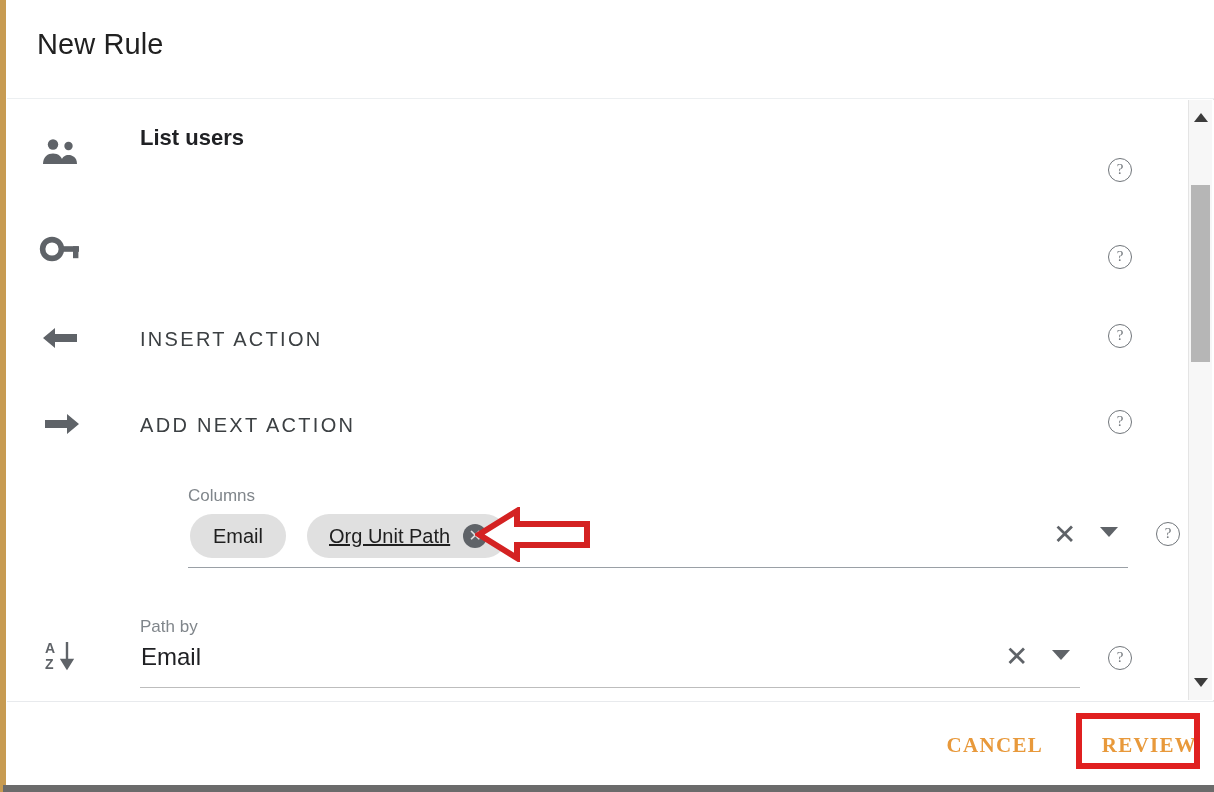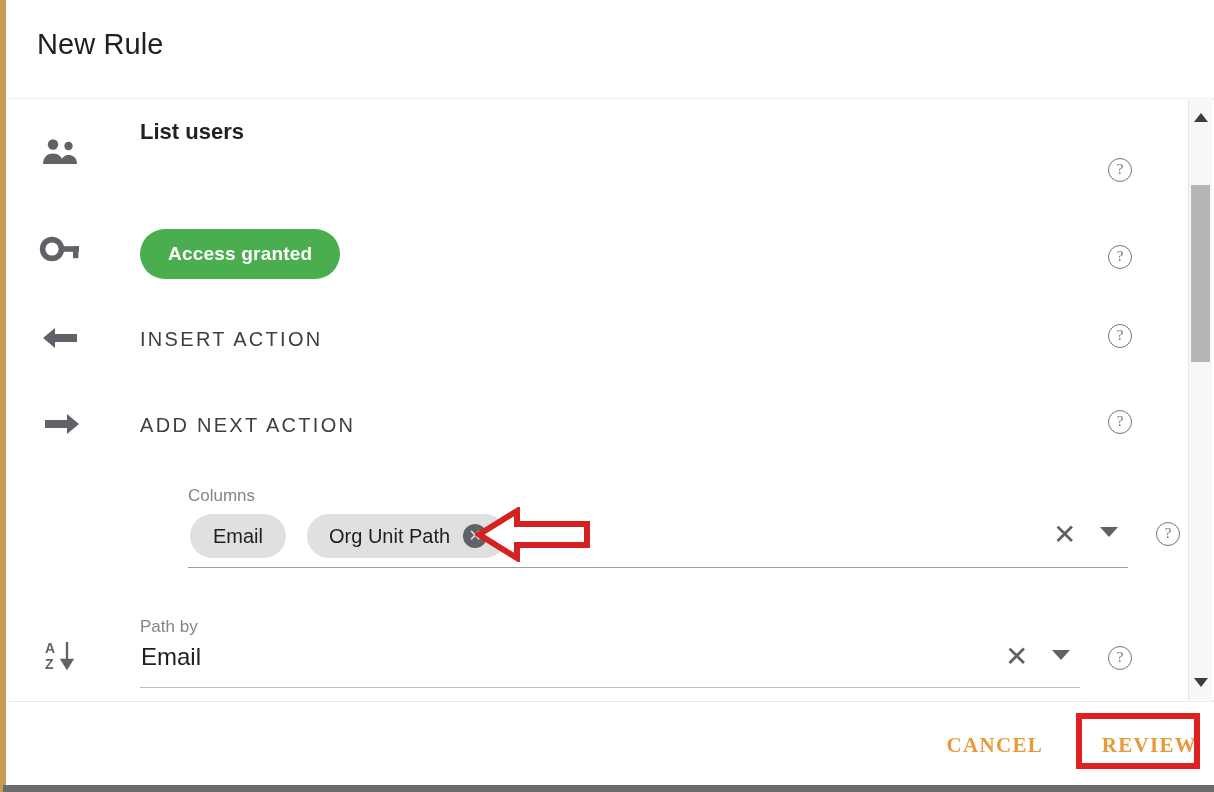--- a/index.html
+++ b/index.html
@@ -98,21 +98,21 @@
     text-align: center;
     font-family: "Liberation Serif", serif;
     box-sizing: border-box;
     cursor: pointer;
   }
 
   
   #row-list-users { top: 18px; height: 90px; }
   #list-users-title {
     position: absolute;
-    left: 133px; top: 1px;
+    left: 133px; top: 7px;
     font-size: 22px;
     font-weight: 700;
     color: #202124;
   }
   #list-users-subtitle {
     position: absolute;
     left: 133px; top: 53px;
     font-size: 19px;
     color: #7a7d80;
   }
@@ -177,21 +177,21 @@
     background: #e0e0e0;
     border-radius: 24px;
     color: #1f1f1f;
     font-size: 20px;
     height: 44px;
     line-height: 44px;
     cursor: pointer;
     white-space: nowrap;
   }
   #chip-email { left: 2px; padding: 0 23px; }
-  #chip-org-unit-path { left: 119px; padding: 0 20px 0 22px; }
+  #chip-org-unit-path { left: 119px; padding: 0 20px 0 22px; text-decoration: underline; }
   .chip-remove {
     display: inline-block;
     width: 24px; height: 24px;
     background: #5f6368;
     border-radius: 50%;
     color: #e0e0e0;
     font-size: 16px;
     line-height: 23px;
     text-align: center;
     vertical-align: middle;
@@ -361,21 +361,20 @@
     </div>
 
     <div class="row" id="row-access">
       <div class="row-icon" style="top:13px;">
         <svg width="44" height="32" viewBox="0 0 44 32" aria-hidden="true">
           <circle cx="13" cy="16" r="9.4" fill="none" stroke="#5f6368" stroke-width="5.6"></circle>
           <rect x="21" y="13.2" width="19" height="5.6" fill="#5f6368"></rect>
           <rect x="34" y="13.2" width="5.4" height="12" fill="#5f6368"></rect>
         </svg>
       </div>
-      <div id="access-granted-chip">Access granted</div>
       <div class="help-icon" style="top:25px;">?</div>
     </div>
 
     <div class="row" id="row-insert">
       <div class="row-icon" style="top:6px;">
         <svg width="44" height="28" viewBox="0 0 44 28" aria-hidden="true">
           <path d="M4 14 L16 4 L16 10 L38 10 L38 18 L16 18 L16 24 Z" fill="#5f6368"></path>
         </svg>
       </div>
       <div id="insert-action-label">INSERT ACTION</div>

